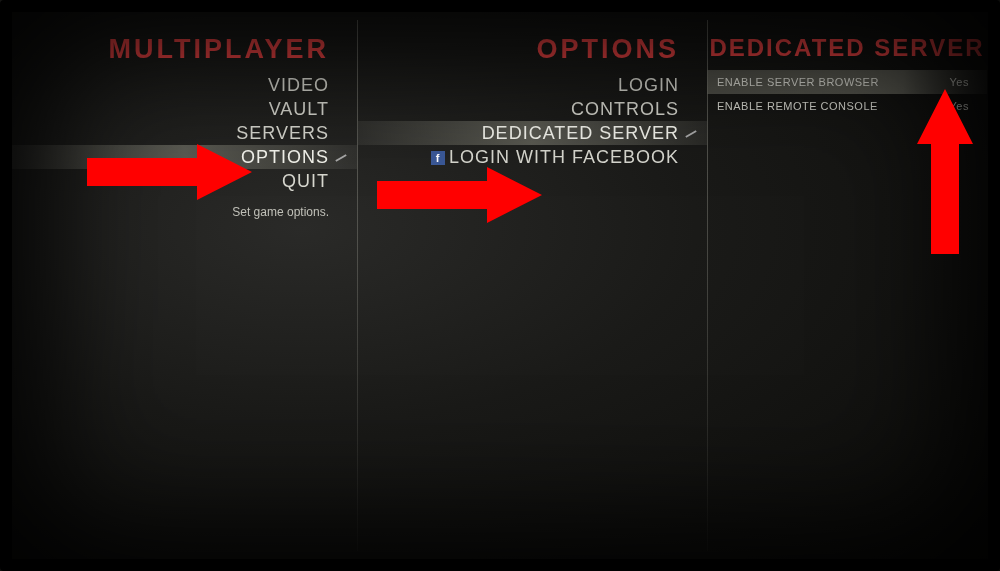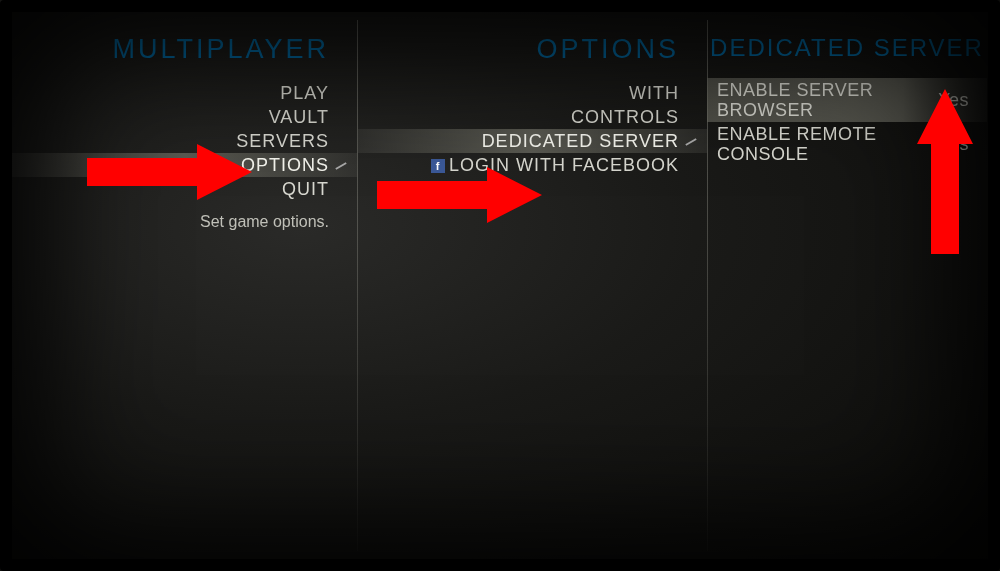--- a/index.html
+++ b/index.html
@@ -39,26 +39,26 @@
     .panel-middle {
       width: 350px;
     }
     
     .panel-right {
       width: 280px;
     }
     
     .panel-title {
       font-size: 27px;
-      font-weight: normal;
+      font-weight: bold;
       letter-spacing: 3px;
       text-align: right;
       padding-right: 28px;
-      margin-bottom: 16px;
-      color: #0369a1;
+      margin-bottom: 8px;
+      color: #ef4444;
       font-stretch: condensed;
     }
     
     .panel-right .panel-title {
       text-align: center;
       padding-right: 0;
       font-size: 24px;
       letter-spacing: 2px;
     }
     
@@ -83,33 +83,33 @@
       position: absolute;
       right: 10px;
       top: 50%;
       width: 12px;
       height: 2px;
       background: #aaa;
       transform: rotate(-30deg);
     }
     
     .hint-text {
-      font-size: 16px;
+      font-size: 12px;
       text-align: right;
       padding-right: 28px;
       color: #c0c0b8;
       margin-top: 12px;
       font-style: normal;
     }
     
     .setting-row {
       display: flex;
       justify-content: space-between;
       align-items: center;
-      font-size: 18px;
+      font-size: 11px;
       padding: 2px 18px 2px 10px;
       color: #d8d8d0;
       letter-spacing: 0.5px;
       cursor: pointer;
       line-height: 20px;
       gap: 32px;
     }
     
     .setting-row.selected {
       background: linear-gradient(to right, rgba(110,110,100,0.65) 0%, rgba(110,110,100,0.75) 70%, rgba(80,80,75,0.2) 100%);
@@ -169,33 +169,33 @@
 <body>
 
 <div class="container">
 
   <div class="divider divider-1"></div>
   <div class="divider divider-2"></div>
 
   <div class="panel panel-left">
     <div class="panel-title">MULTIPLAYER</div>
 
-    <div class="menu-item">PLAY</div>
+    <div class="menu-item">VIDEO</div>
     <div class="menu-item">VAULT</div>
     <div class="menu-item">SERVERS</div>
     <div class="menu-item selected">OPTIONS</div>
     <div class="menu-item">QUIT</div>
 
     <div class="hint-text">Set game options.</div>
   </div>
 
   <div class="panel panel-middle">
     <div class="panel-title">OPTIONS</div>
 
-    <div class="menu-item">WITH</div>
+    <div class="menu-item">LOGIN</div>
     <div class="menu-item">CONTROLS</div>
     <div class="menu-item selected">DEDICATED SERVER</div>
     <div class="menu-item">
       <span class="fb-icon">f</span><span>LOGIN WITH FACEBOOK</span>
     </div>
   </div>
 
   <div class="panel panel-right">
     <div class="panel-title">DEDICATED SERVER</div>
 

